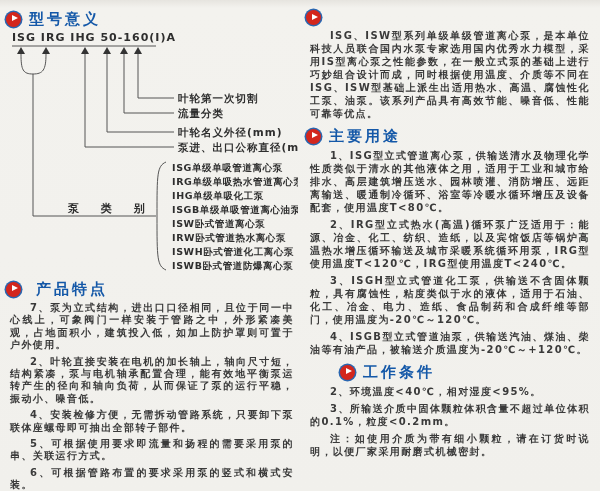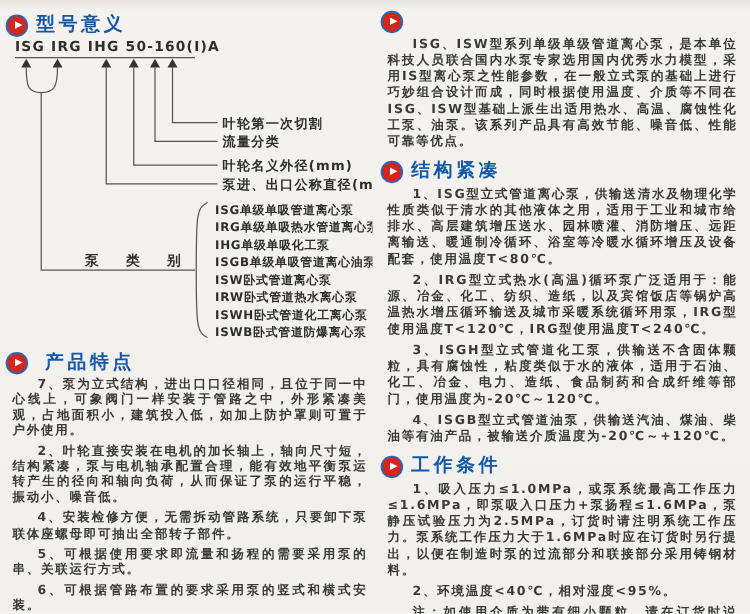--- a/index.html
+++ b/index.html
@@ -4,21 +4,21 @@
 <style>
   html,body{margin:0;padding:0;}
   body{
     width:600px;height:491px;position:relative;overflow:hidden;
     background:linear-gradient(180deg,#e6e4df 0,#f3f2ee 8px,#f1f0ec 100%);
     font-family:"DejaVu Sans",sans-serif;color:#3a3a3a;
   }
   .col{position:absolute;top:6px;}
   .col-left{left:6px;width:292px;}
   .col-right{left:306px;width:288px;}
-  .sec-header{display:flex;align-items:flex-end;gap:8px;margin:4px 0 2px 0;}
+  .sec-header{display:flex;align-items:center;gap:8px;margin:4px 0 2px 0;}
   .hicon{width:15px;height:15px;border-radius:50%;background:#d3261d;
     box-shadow:0 0 0 1.5px #2a66b0;position:relative;flex:0 0 15px;}
   .hicon::after{content:"";position:absolute;left:5.5px;top:3.8px;width:0;height:0;
     border-left:6px solid #ffffff;border-top:3.8px solid transparent;border-bottom:3.8px solid transparent;}
   .sec-title{font-size:15px;font-weight:bold;color:#1458a8;letter-spacing:3px;line-height:18px;}
   p.body{margin:4px;font-size:10px;font-weight:600;text-align:justify;text-indent:2em;
     letter-spacing:1.4px;color:#3a3a3a;}
   .col-left p.body{line-height:12.4px;}
   .col-right p.body{line-height:13px;}
   .note{text-indent:2em;}
@@ -95,27 +95,27 @@
 
 <div class="col col-right">
 
   <div class="sec-header">
     <span class="hicon"></span>
   </div>
   <p class="body">ISG、ISW型系列单级单级管道离心泵，是本单位科技人员联合国内水泵专家选用国内优秀水力模型，采用IS型离心泵之性能参数，在一般立式泵的基础上进行巧妙组合设计而成，同时根据使用温度、介质等不同在ISG、ISW型基础上派生出适用热水、高温、腐蚀性化工泵、油泵。该系列产品具有高效节能、噪音低、性能可靠等优点。</p>
 
   <div class="sec-header" style="margin-top:7px;">
     <span class="hicon"></span>
-    <span class="sec-title">结构紧凑</span>
+    <span class="sec-title">主要用途</span>
   </div>
   <p class="body">1、ISG型立式管道离心泵，供输送清水及物理化学性质类似于清水的其他液体之用，适用于工业和城市给排水、高层建筑增压送水、园林喷灌、消防增压、远距离输送、暖通制冷循环、浴室等冷暖水循环增压及设备配套，使用温度T&lt;80℃。</p>
   <p class="body">2、IRG型立式热水(高温)循环泵广泛适用于：能源、冶金、化工、纺织、造纸，以及宾馆饭店等锅炉高温热水增压循环输送及城市采暖系统循环用泵，IRG型使用温度T&lt;120℃，IRG型使用温度T&lt;240℃。</p>
   <p class="body">3、ISGH型立式管道化工泵，供输送不含固体颗粒，具有腐蚀性，粘度类似于水的液体，适用于石油、化工、冶金、电力、造纸、食品制药和合成纤维等部门，使用温度为-20℃～120℃。</p>
   <p class="body">4、ISGB型立式管道油泵，供输送汽油、煤油、柴油等有油产品，被输送介质温度为-20℃～+120℃。</p>
 
-  <div class="sec-header" style="margin-top:7px;">
+  <div class="sec-header" style="margin-top:7px;margin-left:34px;">
     <span class="hicon"></span>
     <span class="sec-title">工作条件</span>
   </div>
-  <p class="body">1、吸入压力≤1.0MPa，或泵系统最高工作压力≤1.6MPa，即泵吸入口压力+泵扬程≤1.6MPa，泵静压试验压力为2.5MPa，订货时请注明系统工作压力。泵系统工作压力大于1.6MPa时应在订货时另行提出，以便在制造时泵的过流部分和联接部分采用铸钢材料。</p>
   <p class="body">2、环境温度&lt;40℃，相对湿度&lt;95%。</p>
+  <p class="body">3、所输送介质中固体颗粒体积含量不超过单位体积的0.1%，粒度&lt;0.2mm。</p>
   <p class="body note">注：如使用介质为带有细小颗粒，请在订货时说明，以便厂家采用耐磨式机械密封。</p>
 </div>
 
 </body></html>

